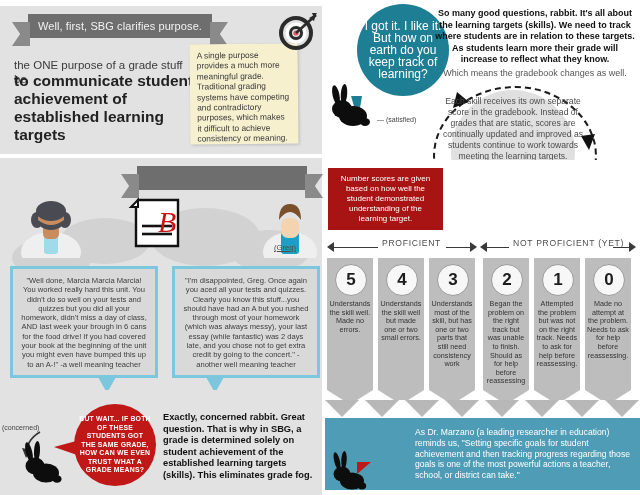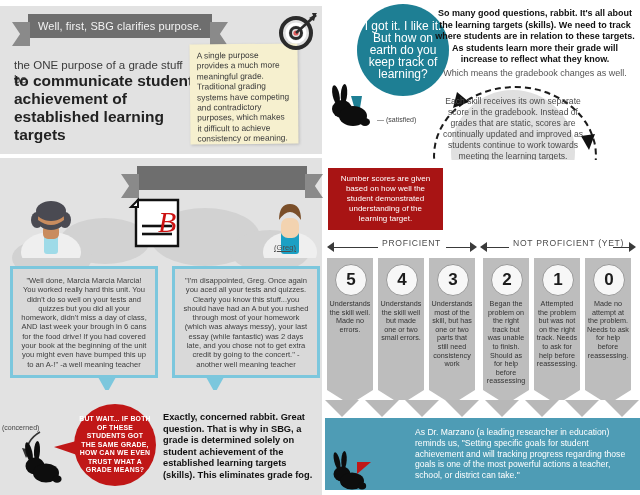--- a/index.html
+++ b/index.html
@@ -378,16 +378,16 @@
     <div id="teal-strip"></div>
 
     <svg id="rabbit-doc" viewBox="0 0 40 40">
       <ellipse cx="9" cy="11" rx="2.8" ry="9" fill="#0d0d0d" transform="rotate(-14 9 11)"></ellipse>
       <ellipse cx="16" cy="10" rx="2.7" ry="9" fill="#0d0d0d" transform="rotate(3 16 10)"></ellipse>
       <ellipse cx="14" cy="24" rx="8.5" ry="7.6" fill="#0d0d0d"></ellipse>
       <ellipse cx="24" cy="31" rx="12" ry="8.6" fill="#0d0d0d"></ellipse>
       <ellipse cx="34" cy="36" rx="4.2" ry="3.4" fill="#0d0d0d"></ellipse>
     </svg>
     <div id="doc-bubble-tail"></div>
-    <div id="marzano-para">As Dr. Marzano (a leading researcher in education) reminds us, "Setting specific goals for student achievement and will tracking progress regarding those goals is one of the most powerful actions a teacher, school, or district can take."</div>
+    <div id="marzano-para">As Dr. Marzano (a leading researcher in education) reminds us, "Setting specific goals for student achievement and then tracking progress regarding those goals is one of the most powerful actions a teacher, school, or district can take."</div>
   </div>
 
 </div>
 
 </body></html>

